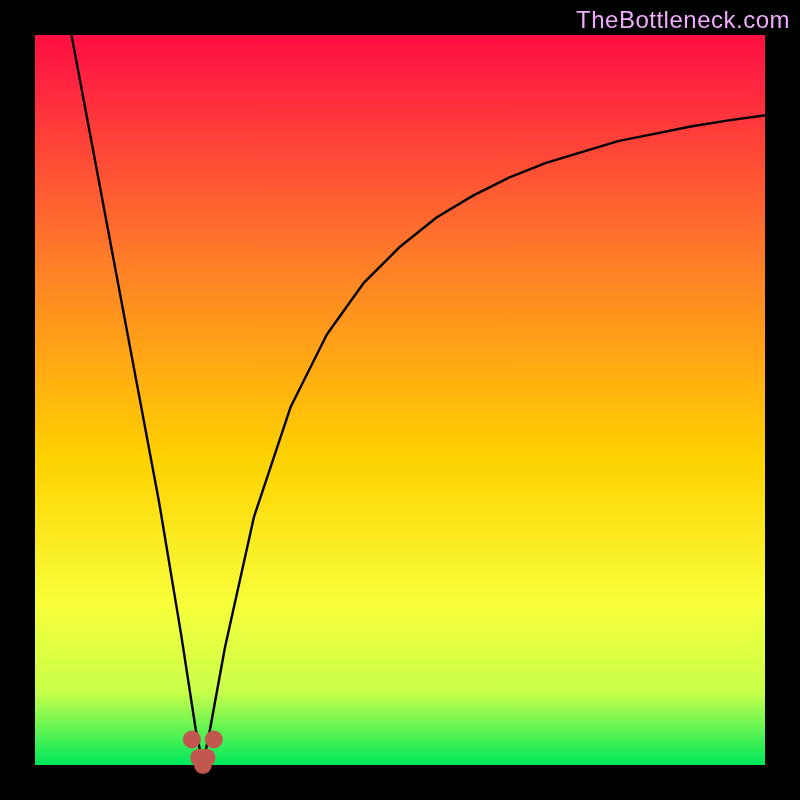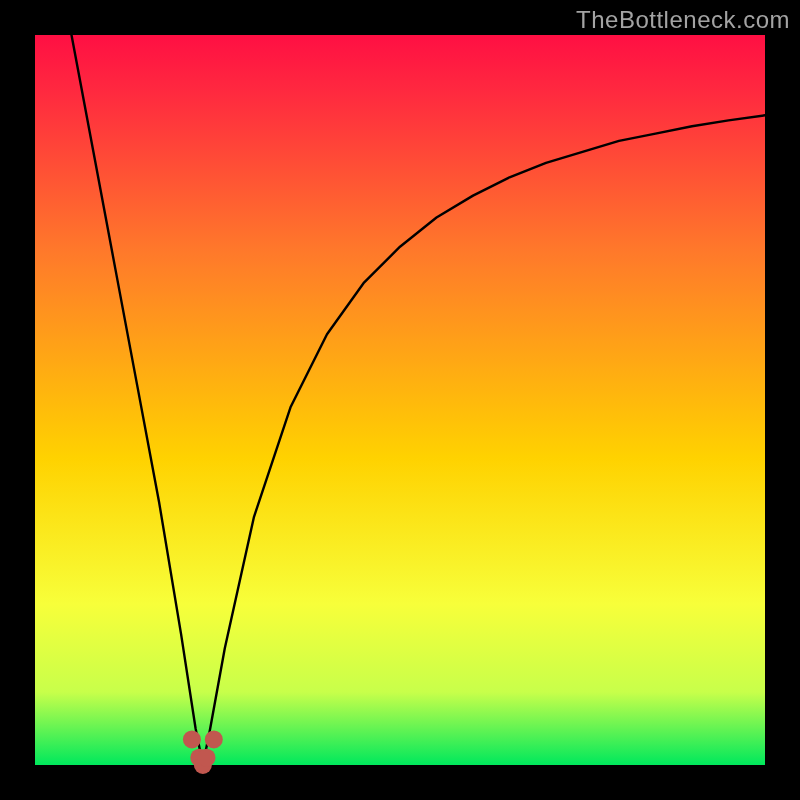--- a/index.html
+++ b/index.html
@@ -15,21 +15,21 @@
     position: absolute;
     left: 0; top: 0;
     width: 800px;
     height: 800px;
     background: #000;
   }
   .watermark {
     position: absolute;
     top: 6px;
     right: 10px;
-    color: #a3a3a3;
+    color: #f0abfc;
     font-size: 24px;
     letter-spacing: 0.5px;
     z-index: 10;
   }
   svg {
     position: absolute;
     left: 0; top: 0;
   }
 </style>
 </head>

